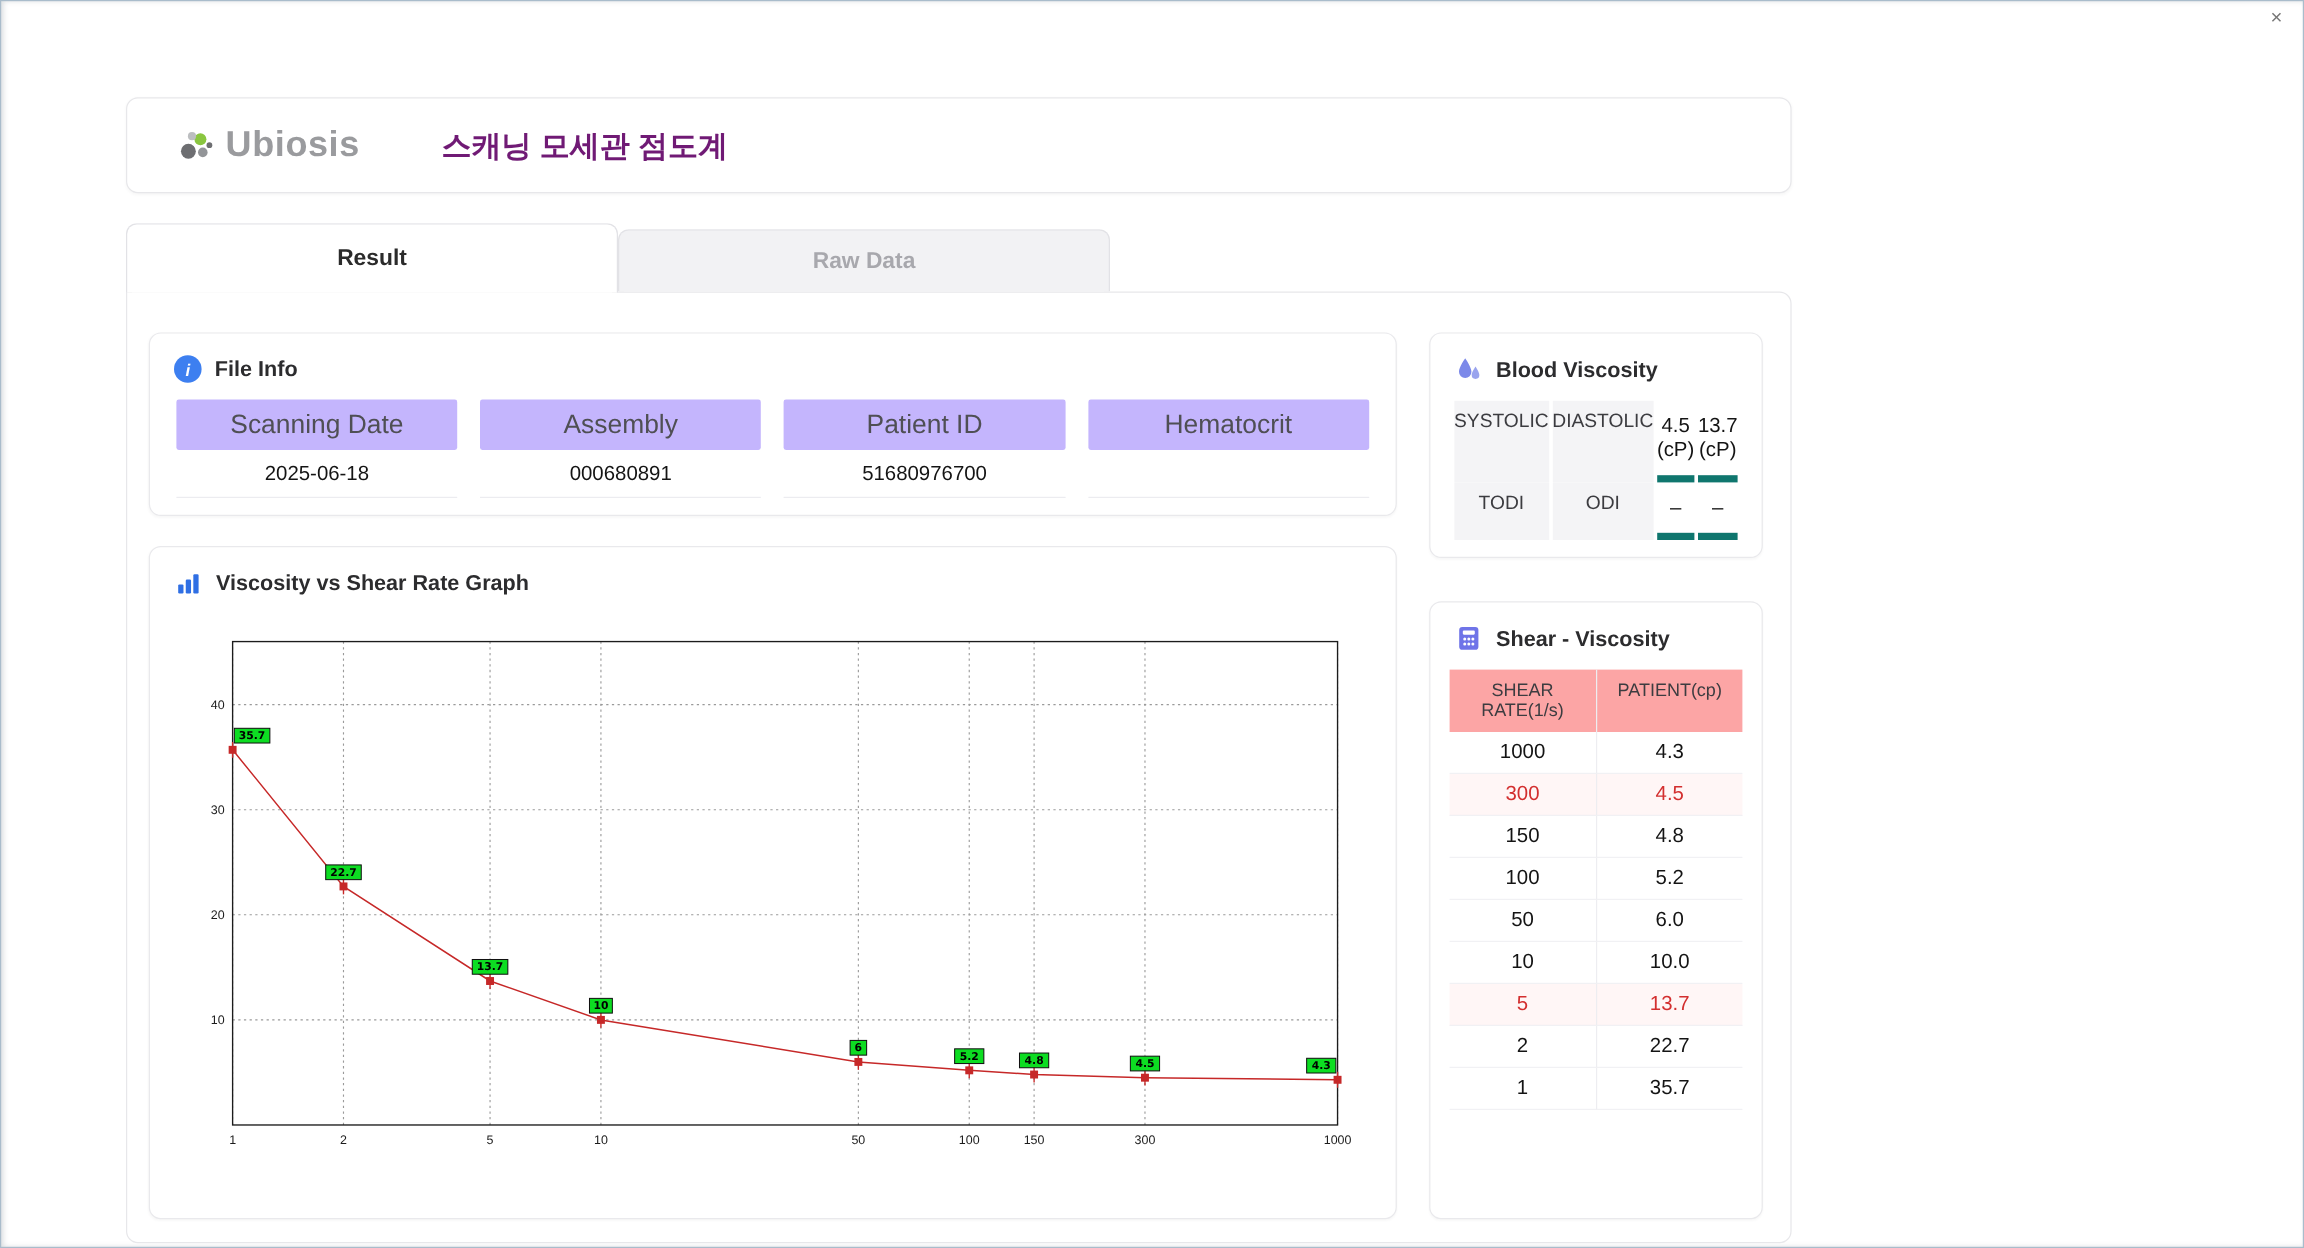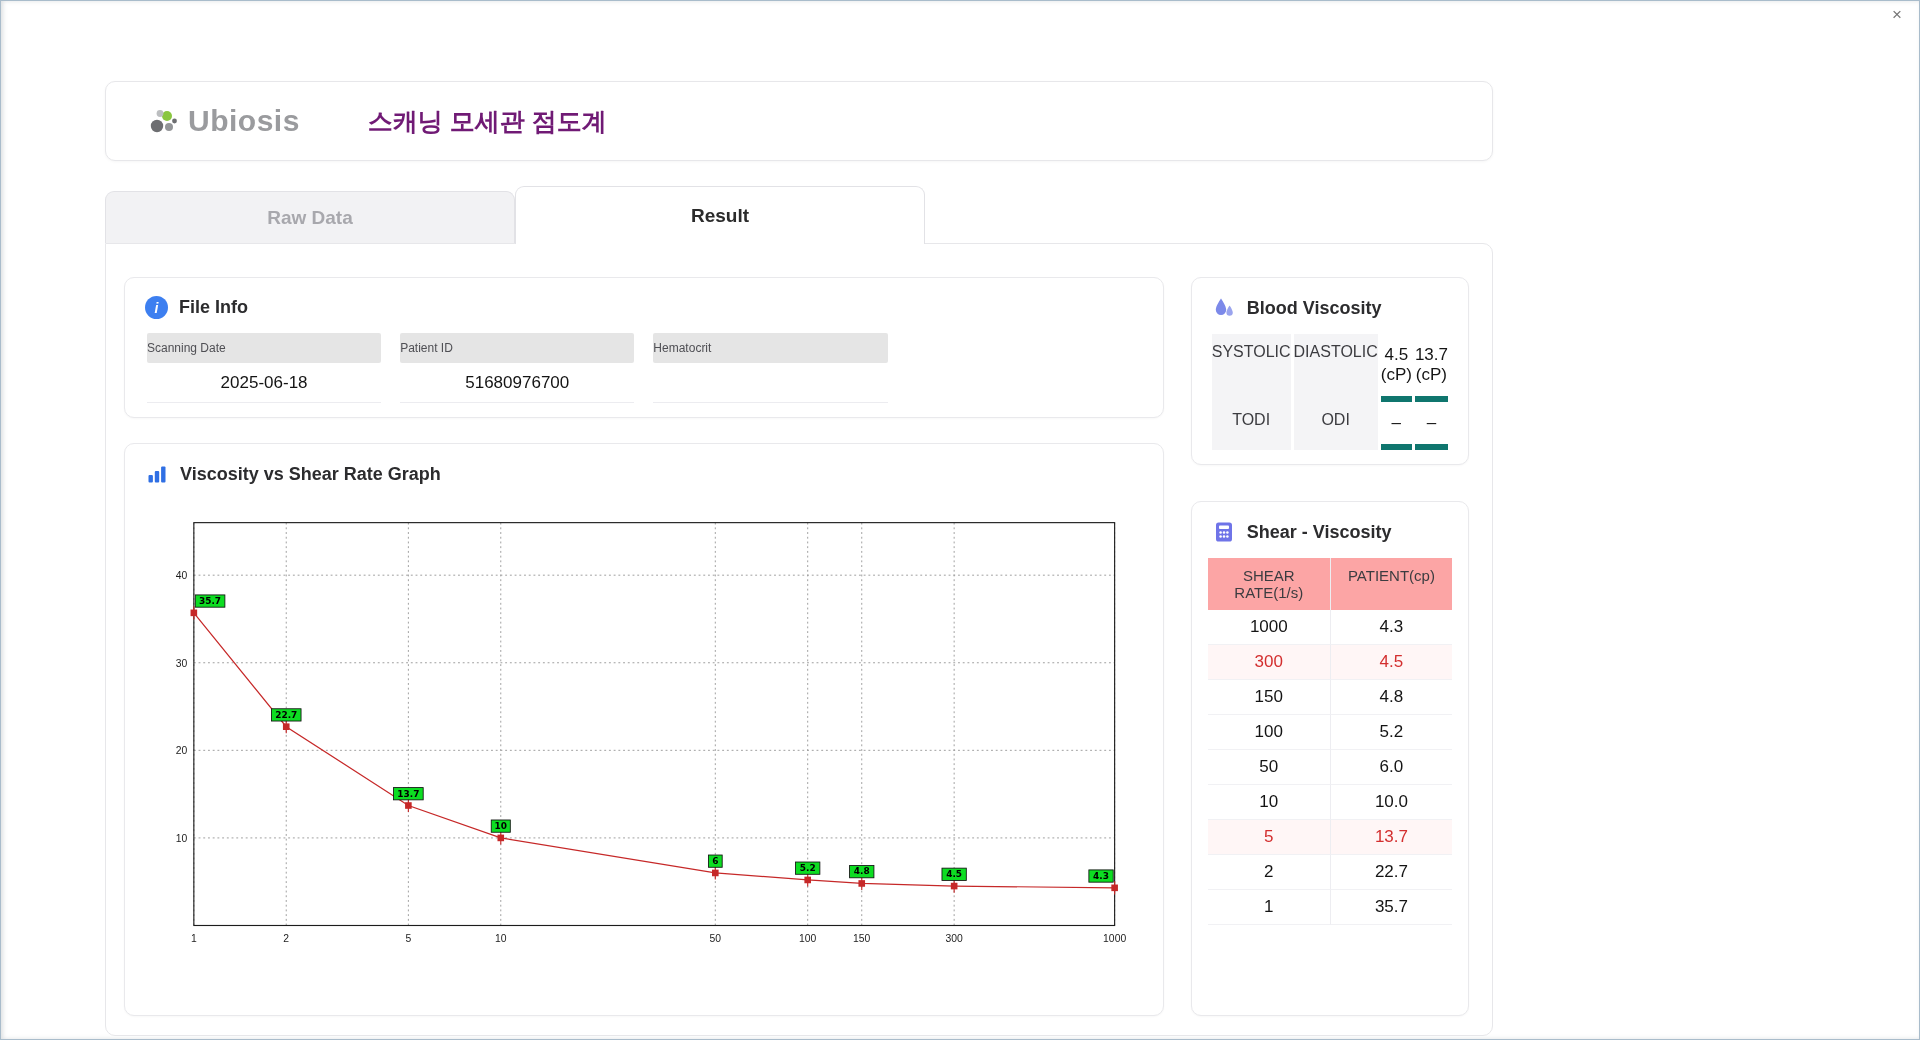--- a/index.html
+++ b/index.html
@@ -98,22 +98,22 @@
     font-size: 14px; font-weight: bold; font-style: italic;
     display: flex; align-items: center; justify-content: center;
     flex: none;
   }
   
   .file-fields {
     display: grid; grid-template-columns: repeat(4, 1fr); gap: 19px;
     padding: 0 6px;
   }
   .field-label {
-    background: #e5e5e5; color: #4f4f54;
-    text-align: left; font-size: 12px; padding: 8px 0;
+    background: #c4b5fd; color: #4f4f54;
+    text-align: center; font-size: 22px; padding: 8px 0;
     border-radius: 2px;
   }
   .field-value {
     text-align: center; font-size: 17px; color: #141414;
     padding: 10px 0 9px; min-height: 40px;
     border-bottom: 1px solid #ececf0;
   }
   
   .graph-panel { margin-top: 25px; flex: 1; }
   #chart svg { display: block; width: 100%; height: auto; }
@@ -163,37 +163,41 @@
           <circle cx="23" cy="24" r="4" fill="#939598"></circle>
           <circle cx="14" cy="10.5" r="3.4" fill="#bcbec0"></circle>
           <circle cx="28.5" cy="18" r="2.4" fill="#6d6e71"></circle>
         </svg>
         <span class="logo-text">Ubiosis</span>
       </div>
       <div class="app-title">스캐닝 모세관 점도계</div>
     </div>
 
     <div class="tabs">
+      <div class="tab tab-active">Result</div>
       <div class="tab tab-inactive">Raw Data</div>
-      <div class="tab tab-active">Result</div>
     </div>
 
     <div class="card content">
 
       <div class="left-col">
 
         <div class="subcard">
           <div class="panel-title">
             <span class="info-icon">i</span>
             <span>File Info</span>
           </div>
           <div class="file-fields">
             <div>
               <div class="field-label">Scanning Date</div>
               <div class="field-value">2025-06-18</div>
+            </div>
+            <div>
+              <div class="field-label">Assembly</div>
+              <div class="field-value">000680891</div>
             </div>
             <div>
               <div class="field-label">Patient ID</div>
               <div class="field-value">51680976700</div>
             </div>
             <div>
               <div class="field-label">Hematocrit</div>
               <div class="field-value"></div>
             </div>
           </div>

